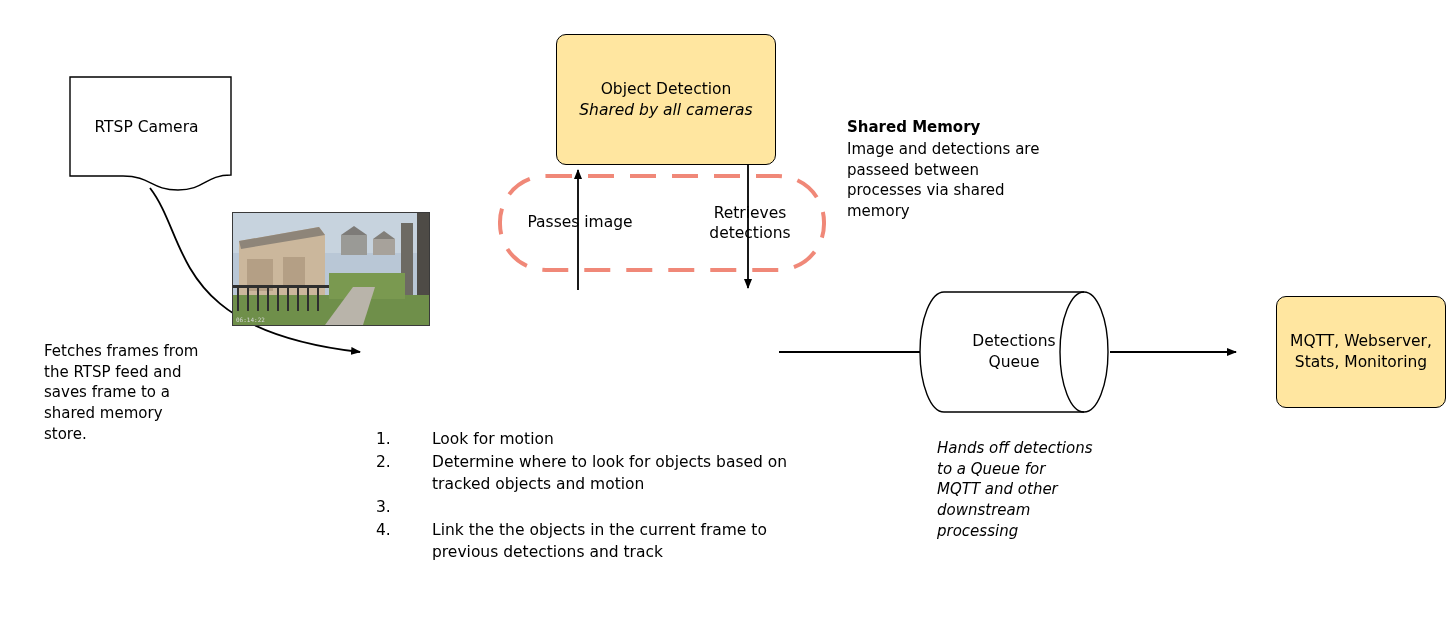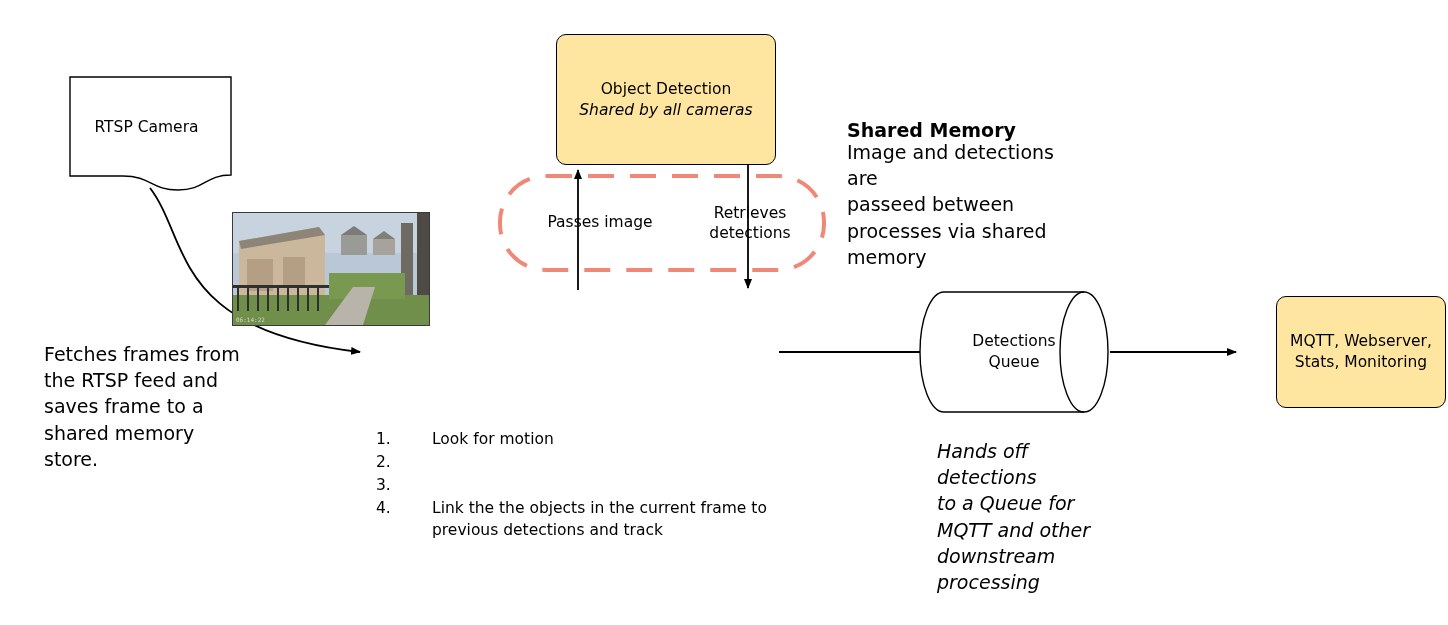--- a/index.html
+++ b/index.html
@@ -48,21 +48,21 @@
     line-height: 1.35;
   }
   .doc-label {
     position: absolute;
     width: 100%;
     text-align: center;
     font-size: 15.5px;
   }
   .free-text {
     position: absolute;
-    font-size: 19px;
+    font-size: 15px;
     line-height: 1.38;
     white-space: pre-wrap;
   }
   .free-text.bold {
     font-weight: bold;
   }
   .edge-label {
     position: absolute;
     font-size: 15.5px;
     line-height: 1.3;
@@ -184,21 +184,21 @@
   <div class="node" style="left:944px; top:300px; width:140px; height:104px;">
     <div class="node-title">Detections</div>
     <div class="node-title">Queue</div>
   </div>
 
   <div class="node box-yellow" style="left:1276px; top:296px; width:170px; height:112px;">
     <div class="node-title">MQTT, Webserver,</div>
     <div class="node-title">Stats, Monitoring</div>
   </div>
 
-  <div class="edge-label" style="left:521px; top:212px; width:118px;margin-left:20px;">Passes
+  <div class="edge-label" style="left:521px; top:212px; width:118px;">Passes
 image</div>
   <div class="edge-label" style="left:688px; top:203px; width:124px;">Retrieves
 detections</div>
 
   <div class="free-text" style="left:44px; top:341px; width:200px;">Fetches frames from
 the RTSP feed and
 saves frame to a
 shared memory
 store.</div>
 
@@ -214,20 +214,22 @@
 downstream
 processing</div>
 
   <div class="steps" style="left:376px; top:428px; width:420px;">
     <div class="step-row">
       <span class="step-num">1.</span>
       <span class="step-text">Look for motion</span>
     </div>
     <div class="step-row">
       <span class="step-num">2.</span>
+      <span class="step-text">Determine where to look for objects
+based on tracked objects and motion</span>
     </div>
     <div class="step-row">
       <span class="step-num">3.</span>
     </div>
     <div class="step-row">
       <span class="step-num">4.</span>
       <span class="step-text">Link the the objects in the current frame
 to previous detections and track</span>
     </div>
   </div>

